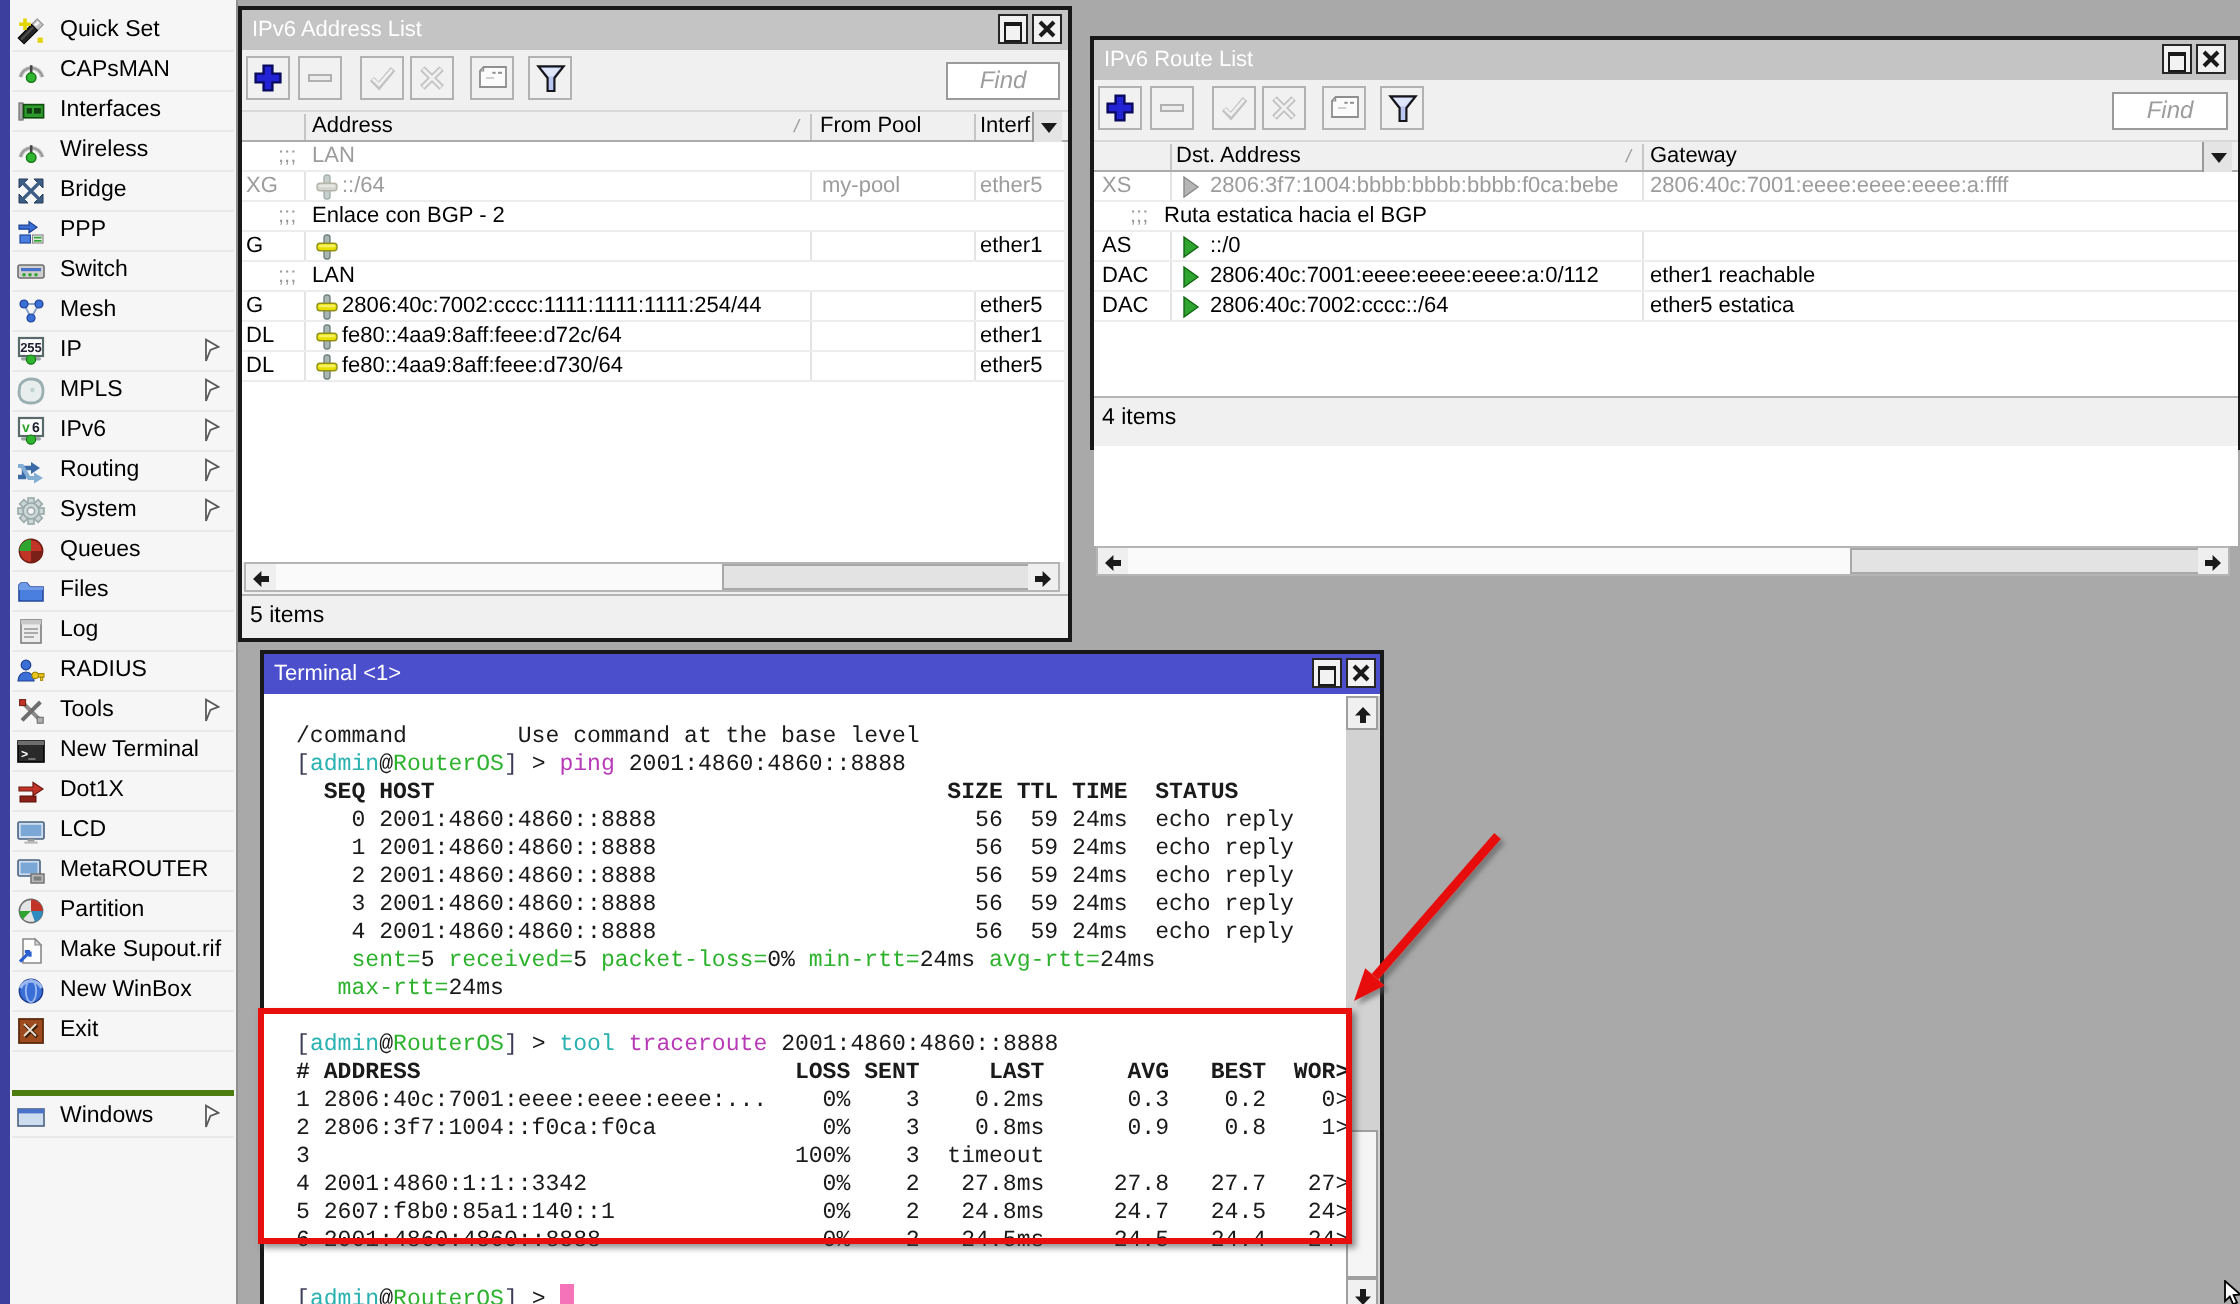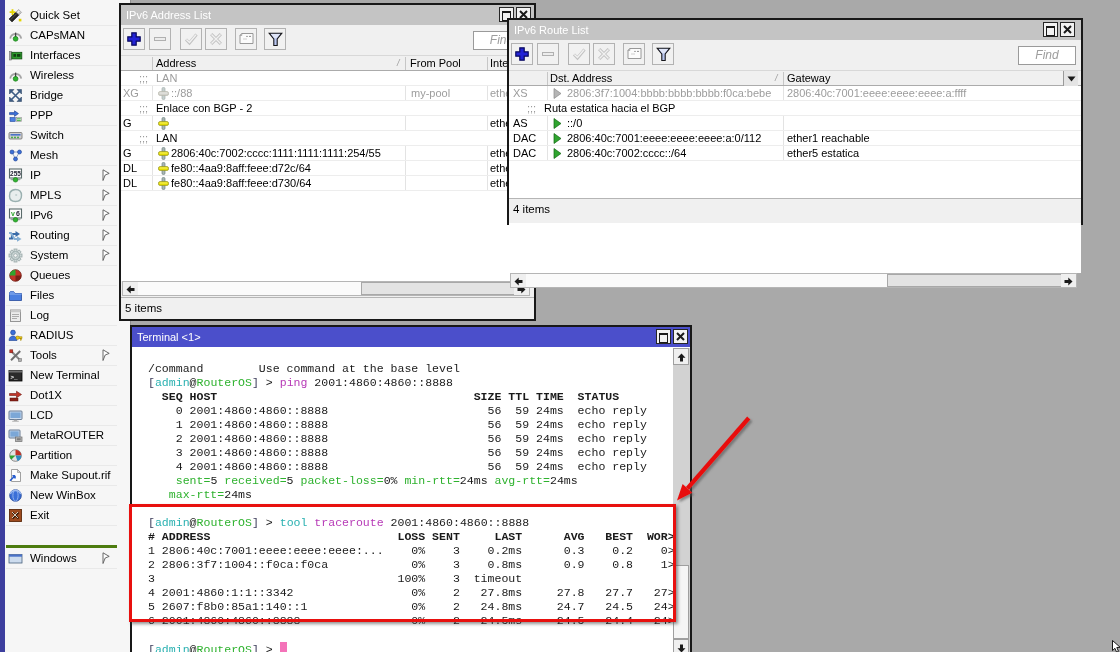--- a/index.html
+++ b/index.html
@@ -1,20 +1,20 @@
 <!DOCTYPE html>
 <html><head>
 <meta charset="utf-8">
 <style>
 html,body{margin:0;padding:0;}
 #stage{position:relative;width:1120px;height:652px;background:#a9a9a9;overflow:hidden;
   font-family:"Liberation Sans",sans-serif;}
 
 #sidebar{position:absolute;left:0;top:0;width:118px;height:652px;background:#f6f6f6;
-  border-right:1px solid #8f8f8f;padding-left:12px;}
+  border-right:1px solid #8f8f8f;}
 #strip{position:absolute;left:0;top:0;width:5px;height:652px;background:#3d3f9e;}
 .mi{position:absolute;left:6px;width:111px;height:20px;display:flex;align-items:center;
   font-size:11.5px;color:#000;border-bottom:1px solid #e9e9e9;}
 .mi svg{margin-left:2px;flex:none;}
 .mi .lbl{margin-left:7px;white-space:nowrap;}
 .mi .arr{position:absolute;right:7px;top:5px;}
 
 .win{position:absolute;background:#f0f0f0;border:2px solid #181818;box-sizing:border-box;}
 .tb{position:absolute;left:0;right:0;top:0;height:20px;background:#c4c4c4;color:#fff;
   font-size:11px;line-height:20px;padding-left:5px;}
@@ -421,21 +421,21 @@
           <div class="rdiv" style="left:284px"></div>
           <div class="rdiv" style="left:366px"></div>
           <span style="left:2px">XG</span>
           <span style="left:37px">
             <svg width="11" height="13" viewBox="0 0 11 13" style="position:absolute;top:1px">
               <rect x="4" y="0.5" width="3" height="12" rx="1.2" fill="#c6cfce" stroke="#a4b0ae" stroke-width="0.7"></rect>
               <rect x="0.5" y="4.6" width="10" height="3.8" rx="1.5" fill="#d4d4d0" stroke="#b4b4a8" stroke-width="0.7"></rect>
               <rect x="1.4" y="5.4" width="8.2" height="1.2" rx="0.6" fill="#e8e8e2"></rect>
             </svg>
           </span>
-          <span style="left:50px">::/88</span>
+          <span style="left:50px">::/64</span>
           <span style="left:290px">my-pool</span>
           <span style="left:369px">ether5</span>
         </div>
     <div class="trow " style="top:30px">
           <span style="left:18px;color:#9c9c9c">;;;</span>
           <span style="left:35px;">Enlace con BGP - 2</span>
         </div>
     <div class="trow " style="top:45px">
           <div class="rdiv" style="left:31px"></div>
           <div class="rdiv" style="left:284px"></div>
@@ -459,21 +459,21 @@
           <div class="rdiv" style="left:284px"></div>
           <div class="rdiv" style="left:366px"></div>
           <span style="left:2px">G</span>
           <span style="left:37px">
             <svg width="11" height="13" viewBox="0 0 11 13" style="position:absolute;top:1px">
               <rect x="4" y="0.5" width="3" height="12" rx="1.2" fill="#a9b6b4" stroke="#6f8280" stroke-width="0.7"></rect>
               <rect x="0.5" y="4.6" width="10" height="3.8" rx="1.5" fill="#e9e000" stroke="#8f8f20" stroke-width="0.7"></rect>
               <rect x="1.4" y="5.4" width="8.2" height="1.2" rx="0.6" fill="#f6f06a"></rect>
             </svg>
           </span>
-          <span style="left:50px">2806:40c:7002:cccc:1111:1111:1111:254/55</span>
+          <span style="left:50px">2806:40c:7002:cccc:1111:1111:1111:254/44</span>
           <span style="left:369px">ether5</span>
         </div>
     <div class="trow " style="top:90px">
           <div class="rdiv" style="left:31px"></div>
           <div class="rdiv" style="left:284px"></div>
           <div class="rdiv" style="left:366px"></div>
           <span style="left:2px">DL</span>
           <span style="left:37px">
             <svg width="11" height="13" viewBox="0 0 11 13" style="position:absolute;top:1px">
               <rect x="4" y="0.5" width="3" height="12" rx="1.2" fill="#a9b6b4" stroke="#6f8280" stroke-width="0.7"></rect>
@@ -510,21 +510,21 @@
     <div class="harr" style="left:391px">
           <svg width="9" height="9" viewBox="0 0 9 9">
             <path d="M8.5 4.5 L4.3 0.5 L4.3 3 L0.5 3 L0.5 6 L4.3 6 L4.3 8.5 Z" fill="#1a1a1a"></path>
           </svg>
         </div>
   </div>
   <div class="sbar" style="height:21px">
         <span>5 items</span>
       </div>
 </div>
-  <div class="win" id="w2" style="left:507px;top:18px;width:576px;height:207px">
+  <div class="win" id="w2" style="left:545px;top:18px;width:576px;height:207px">
   <div class="tb">IPv6 Route List<div class="wbtn wmax">
           <div style="width:7px;height:7px;border:1px solid #1a1a1a;border-top:2px solid #1a1a1a;margin:2.5px auto 0"></div>
         </div><div class="wbtn wclose">
           <svg width="13" height="13" viewBox="0 0 13 13" style="display:block">
             <path d="M3 3 L10 10 M10 3 L3 10" stroke="#1a1a1a" stroke-width="2"></path>
           </svg>
         </div></div>
   <div class="tbtn" style="left:2px;top:23px">
         <svg width="14" height="14" viewBox="0 0 14 14">
           <path d="M4.8 0.8 H9.2 V4.8 H13.2 V9.2 H9.2 V13.2 H4.8 V9.2 H0.8 V4.8 H4.8 Z" fill="#2323d6" stroke="#0a0a5e" stroke-width="1.2"></path>

